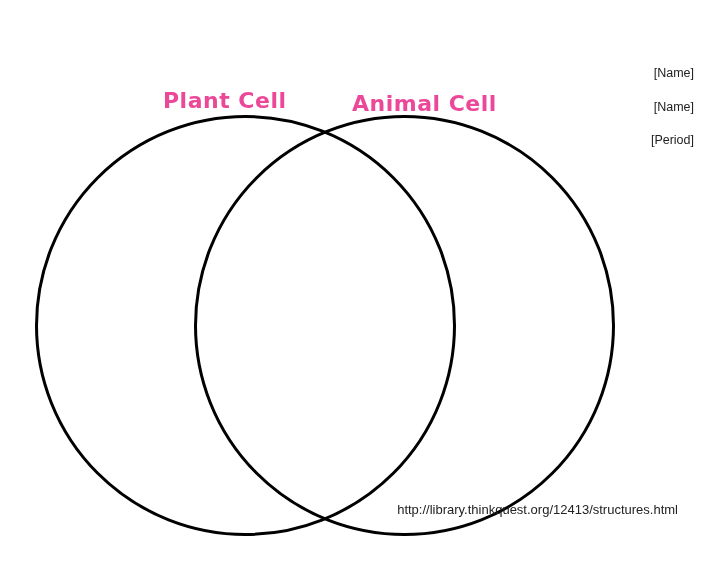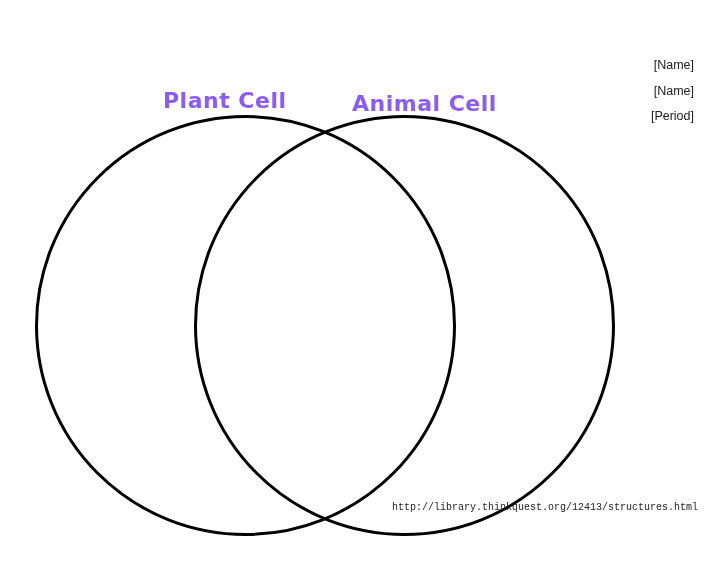--- a/index.html
+++ b/index.html
@@ -23,21 +23,21 @@
       height: 563px;
     }
     .set-title {
       position: absolute;
       font-family: "DejaVu Sans", sans-serif;
       font-weight: bold;
       font-size: 22px;
       letter-spacing: 0.5px;
       line-height: 1;
       white-space: nowrap;
-      color: #8b5cf6;
+      color: #ec4899;
       text-align: right;
     }
     .title-left {
       left: 163px;
       top: 90px;
     }
     .title-right {
       left: 352px;
       top: 93px;
     }
@@ -46,27 +46,28 @@
       right: 34px;
       top: 57px;
       text-align: right;
       font-family: "Liberation Sans", sans-serif;
       font-size: 12.5px;
       color: #222;
     }
     .meta div {
       height: 25.5px;
       line-height: 16px;
+      margin-top: 8px;
     }
     .source-url {
       position: absolute;
-      right: 30px;
+      right: 50px;
       top: 502px;
-      font-family: Liberation Mono, monospace;
-      font-size: 10px;
+      font-family: Liberation Sans, sans-serif;
+      font-size: 13px;
       color: #222;
       white-space: nowrap;
     }
   </style>
 </head>
 <body>
 
 <svg class="venn" viewBox="0 0 728 563" xmlns="http://www.w3.org/2000/svg">
   <circle cx="245.5" cy="325.5" r="209" fill="none" stroke="#000" stroke-width="3"></circle>
   <circle cx="404.5" cy="325.5" r="209" fill="none" stroke="#000" stroke-width="3"></circle>

